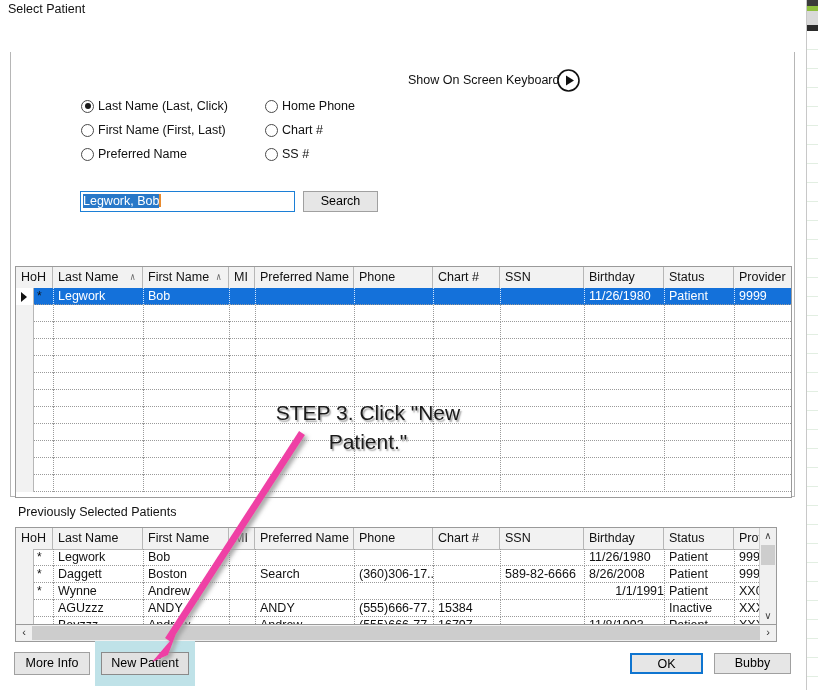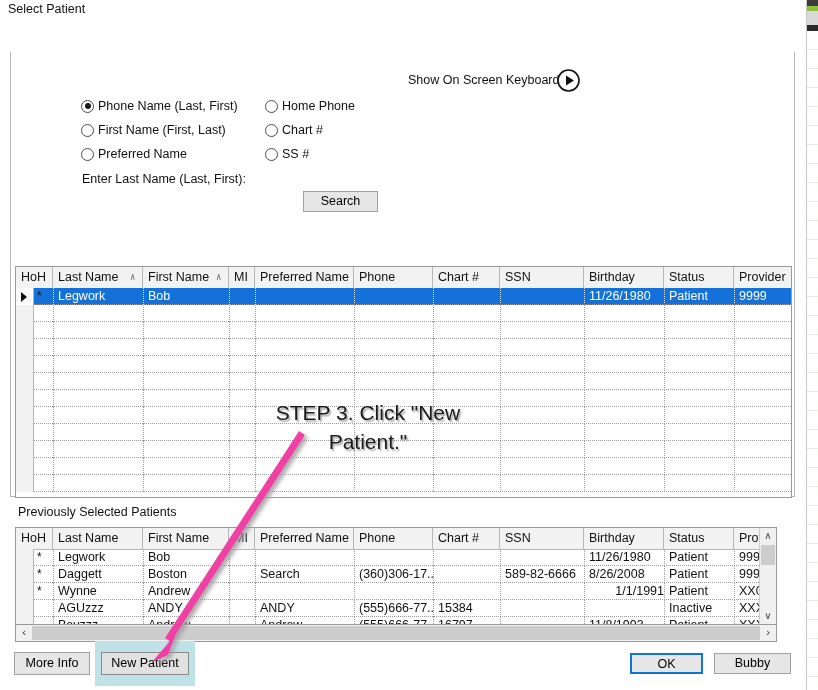--- a/index.html
+++ b/index.html
@@ -125,21 +125,21 @@
   <div class="osk-label">Show On Screen Keyboard</div>
   <div class="osk-btn">
     <svg width="25" height="25" viewBox="0 0 25 25">
       <circle cx="12.5" cy="12.5" r="10.5" fill="#ffffff" stroke="#111" stroke-width="1.6"></circle>
       <polygon points="10,7.5 18,12.5 10,17.5" fill="#111"></polygon>
     </svg>
   </div>
 
   <div class="radio-row" style="left:81px;top:99px;">
     <span class="radio on"></span>
-    <span>Phone Name (Last, First)</span>
+    <span>Last Name (Last, Click)</span>
   </div>
   <div class="radio-row" style="left:81px;top:123px;">
     <span class="radio"></span>
     <span>First Name (First, Last)</span>
   </div>
   <div class="radio-row" style="left:81px;top:147px;">
     <span class="radio"></span>
     <span>Preferred Name</span>
   </div>
 
@@ -149,21 +149,23 @@
   </div>
   <div class="radio-row" style="left:265px;top:123px;">
     <span class="radio"></span>
     <span>Chart #</span>
   </div>
   <div class="radio-row" style="left:265px;top:147px;">
     <span class="radio"></span>
     <span>SS #</span>
   </div>
 
-  <div class="field-label">Enter Last Name (Last, First):</div>
+  <div class="search-input">
+    <span class="sel-text">Legwork, Bob</span><span class="caret-orange"></span>
+  </div>
   <div class="btn btn-search">Search</div>
 
   <div class="grid" id="results-grid">
     <div class="ghead" id="results-head">
         <div class="ghcell" style="left: 0px; width: 37px;"><span>HoH</span></div>
         <div class="ghcell" style="left: 37px; width: 90px;"><span>Last Name</span><span class="sortmark">∧</span></div>
         <div class="ghcell" style="left: 127px; width: 86px;"><span>First Name</span><span class="sortmark">∧</span></div>
         <div class="ghcell" style="left: 213px; width: 26px;"><span>MI</span></div>
         <div class="ghcell" style="left: 239px; width: 99px;"><span>Preferred Name</span></div>
         <div class="ghcell" style="left: 338px; width: 79px;"><span>Phone</span></div>

